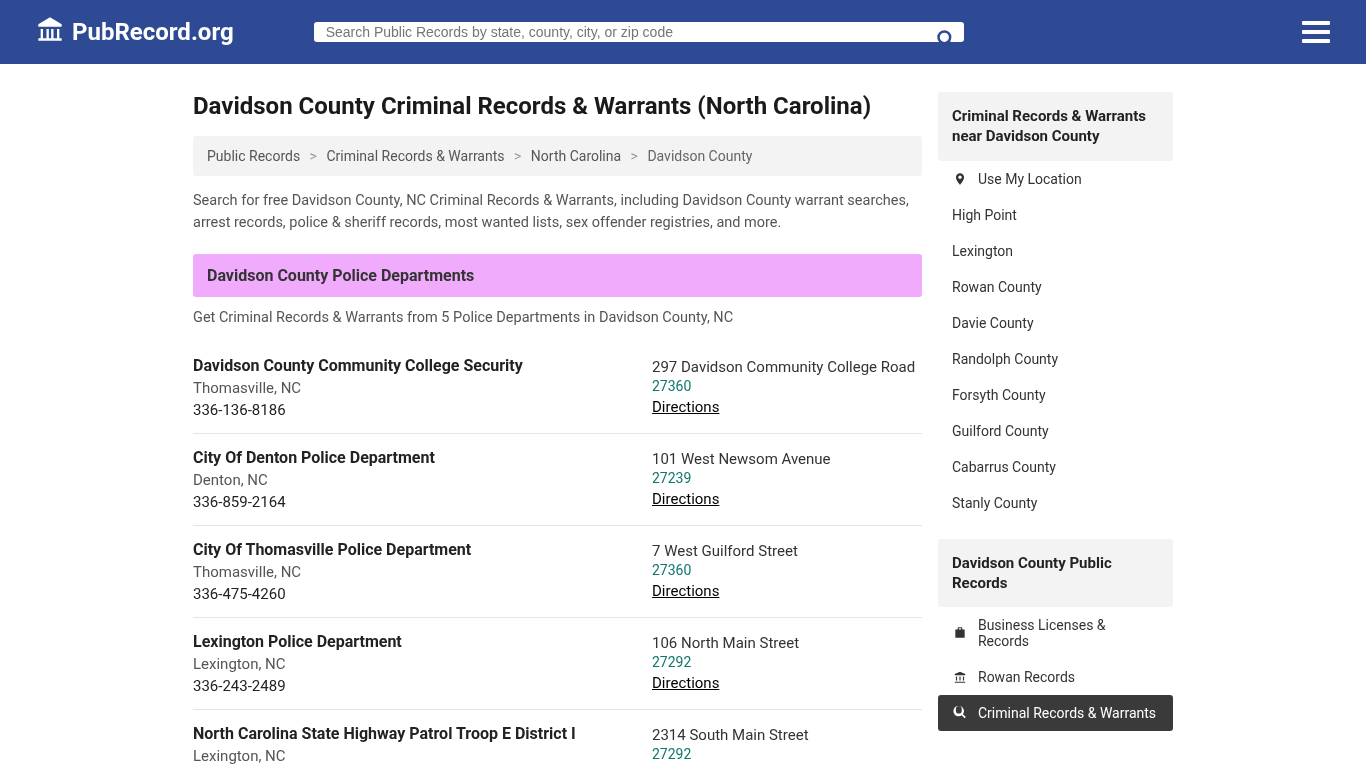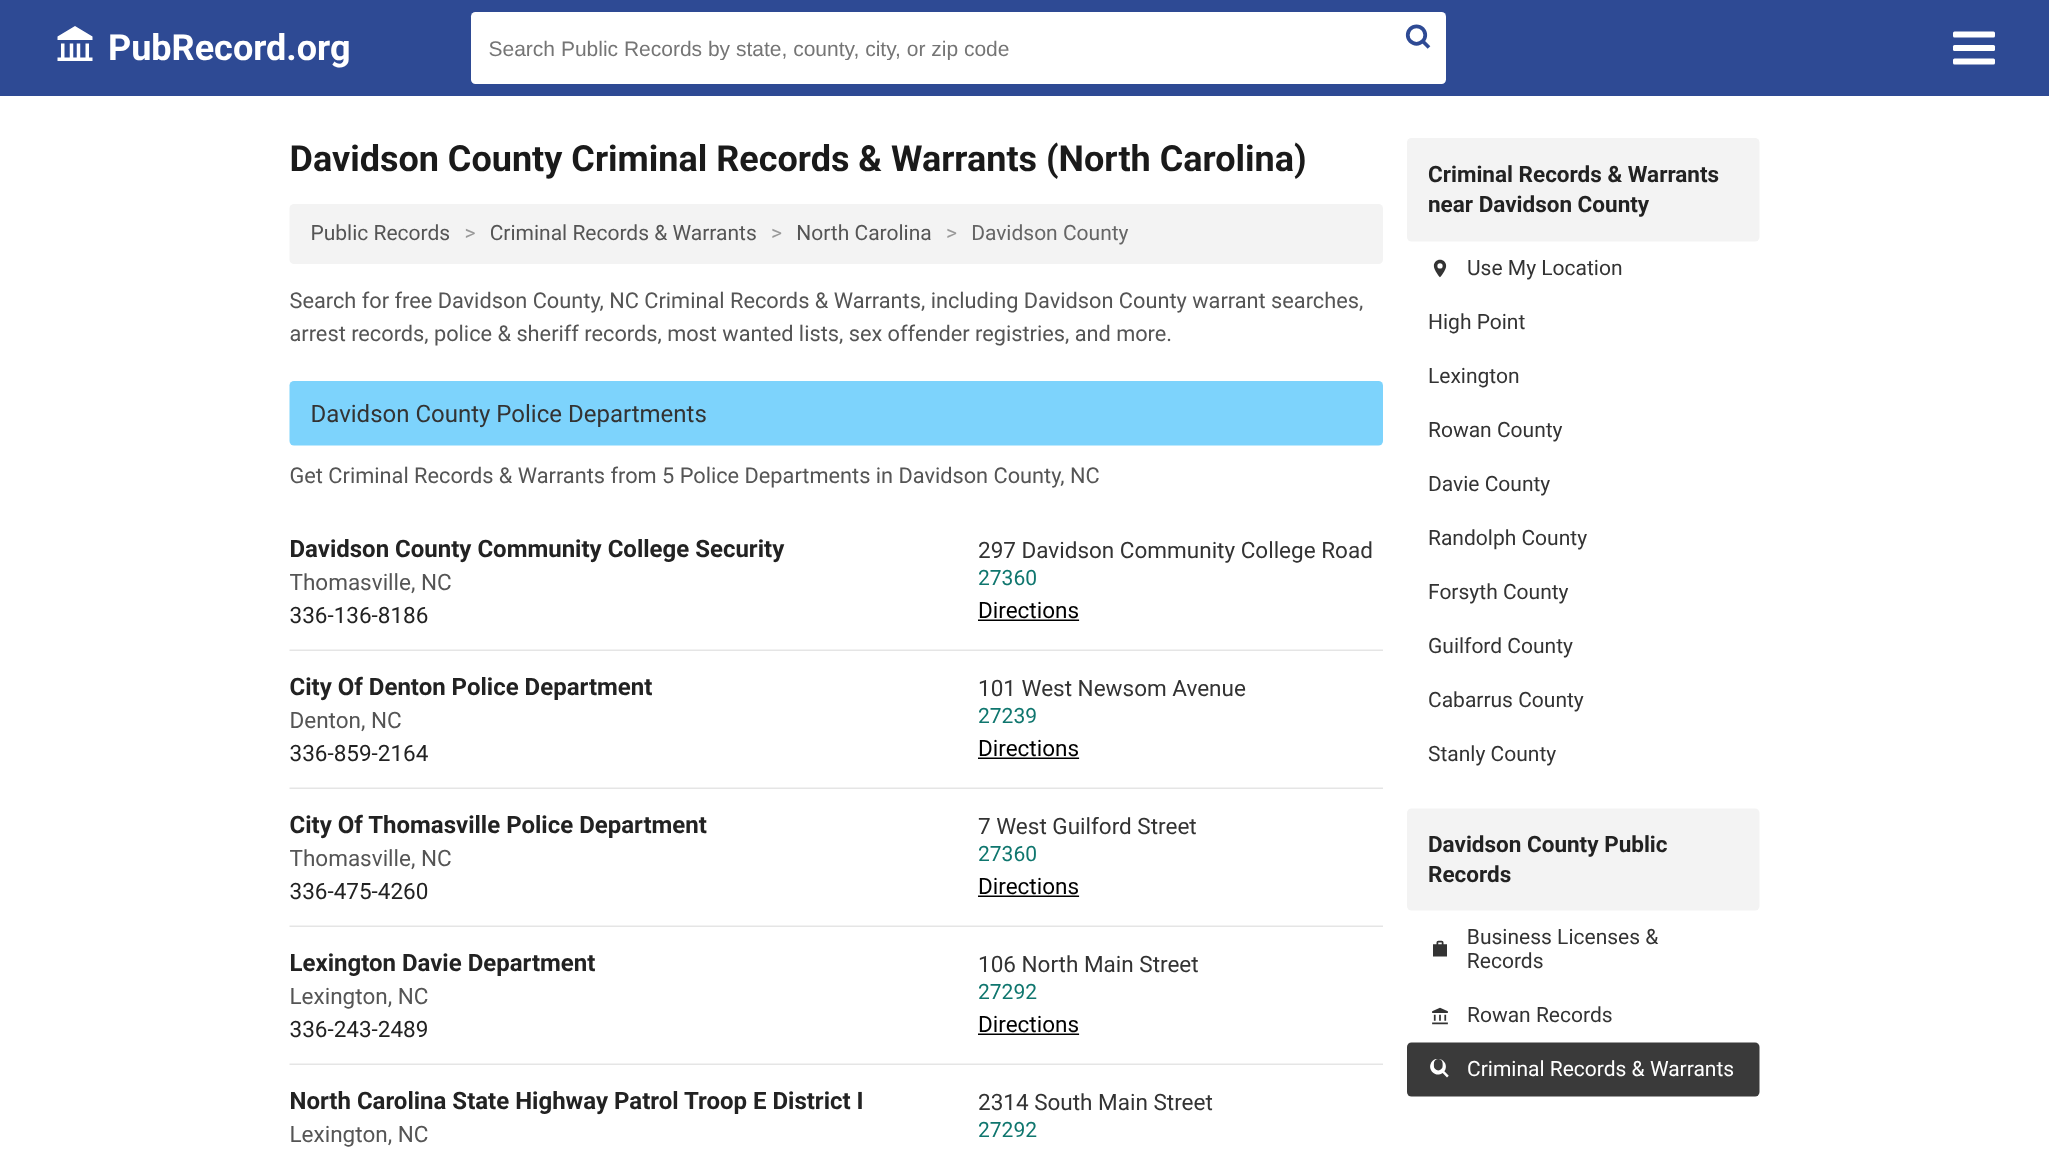--- a/index.html
+++ b/index.html
@@ -2,39 +2,39 @@
 <html><head>
   <meta charset="utf-8">
   <style>
     * { margin: 0; padding: 0; box-sizing: border-box; }
     body { font-family: -apple-system, BlinkMacSystemFont, "Segoe UI", Roboto, Helvetica, Arial, sans-serif; color: #333; font-size: 15px; }
 
     .topbar { background: #2e4a94; height: 64px; display: flex; align-items: center; padding: 0 36px; gap: 20px; }
     .brand { display: flex; align-items: center; color: #fff; font-size: 24px; font-weight: 700; gap: 8px; cursor: pointer; }
     .brand svg { width: 28px; height: 28px; }
     .search-wrap { flex: 1; max-width: 650px; margin-left: 60px; position: relative; }
-    .search-input { width: 100%; height: 48px; border: none; border-radius: 3px; padding: 0 40px 0 12px; font-size: 14px; background: #fff; }
+    .search-input { width: 100%; height: 20px; border: none; border-radius: 3px; padding: 0 40px 0 12px; font-size: 14px; background: #fff; }
     .search-btn { position: absolute; right: 4px; top: 4px; width: 28px; height: 28px; background: none; border: none; cursor: pointer; display: flex; align-items: center; justify-content: center; }
     .search-btn svg { width: 20px; height: 20px; stroke: #2e4a94; stroke-width: 3; }
     .hamburger { margin-left: auto; cursor: pointer; display: flex; flex-direction: column; gap: 5px; }
     .hamburger span { width: 28px; height: 4px; background: #fff; border-radius: 1px; }
 
     .container { max-width: 980px; margin: 0 auto; padding: 28px 0 40px; display: flex; gap: 16px; }
     .main { flex: 1; }
     .side { width: 235px; }
 
     h1 { font-size: 24px; font-weight: 700; color: #1a1a1a; margin-bottom: 16px; }
 
     .crumbs { background: #f3f3f3; padding: 12px 14px; border-radius: 3px; font-size: 14px; color: #666; margin-bottom: 14px; }
     .crumbs a { color: #555; text-decoration: none; }
     .crumbs .sep { margin: 0 6px; color: #999; }
 
     .intro { font-size: 14.5px; color: #555; line-height: 1.5; margin-bottom: 20px; }
 
-    .section-hdr { background: #7dd3fc; padding: 12px 14px; font-size: 16px; font-weight: 400; color: #333; border-radius: 3px; margin-bottom: 12px; }
+    .section-hdr { background: #f0abfc; padding: 12px 14px; font-size: 16px; font-weight: 700; color: #333; border-radius: 3px; margin-bottom: 12px; }
     .section-sub { font-size: 14.5px; color: #555; margin-bottom: 16px; }
 
     .dept { display: flex; padding: 14px 0; border-bottom: 1px solid #e5e5e5; }
     .dept-l { flex: 1; padding-right: 20px; }
     .dept-r { width: 270px; }
     .dept-name { font-size: 16px; font-weight: 700; color: #222; margin-bottom: 4px; }
     .dept-loc { font-size: 15px; color: #555; margin-bottom: 4px; }
     .dept-phone { font-size: 15px; color: #222; }
     .dept-addr { font-size: 15px; color: #333; line-height: 1.5; }
     .dept-zip { font-size: 14px; color: #0f766e; }
@@ -129,21 +129,21 @@
       <div class="dept-phone">336-475-4260</div>
     </div>
     <div class="dept-r">
       <div class="dept-addr">7 West Guilford Street</div>
       <div class="dept-zip">27360</div>
       <a class="dept-dir">Directions</a>
     </div>
         </div>
         <div class="dept">
     <div class="dept-l">
-      <div class="dept-name">Lexington Davie Department</div>
+      <div class="dept-name">Lexington Police Department</div>
       <div class="dept-loc">Lexington, NC</div>
       <div class="dept-phone">336-243-2489</div>
     </div>
     <div class="dept-r">
       <div class="dept-addr">106 North Main Street</div>
       <div class="dept-zip">27292</div>
       <a class="dept-dir">Directions</a>
     </div>
         </div>
         <div class="dept">

